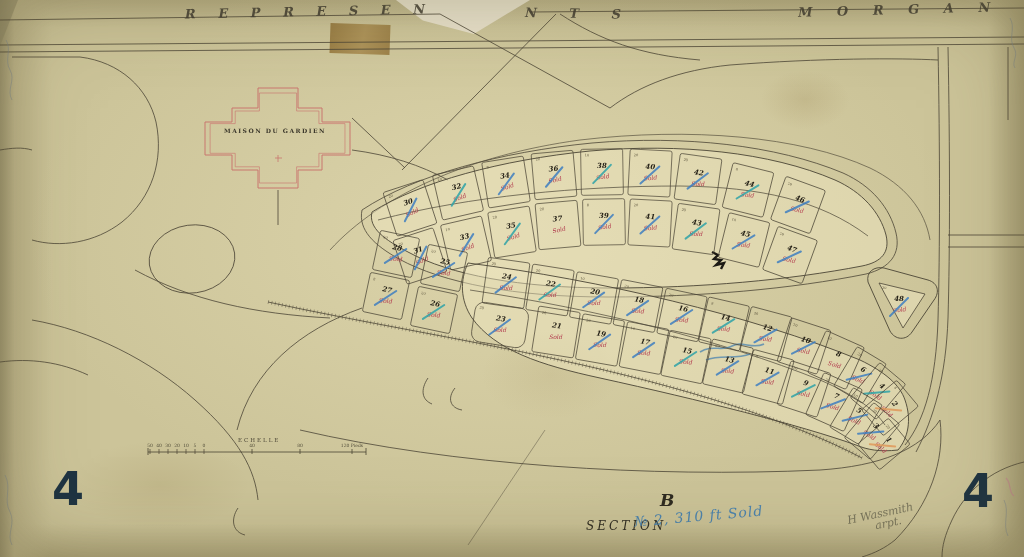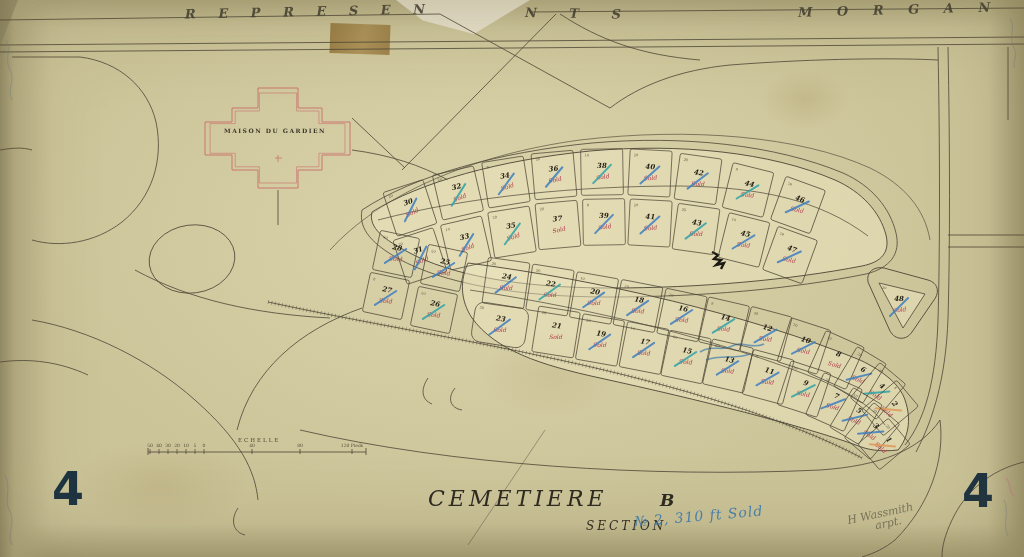--- a/index.html
+++ b/index.html
@@ -485,21 +485,20 @@
       <span class="scale-tick" style="left: 195px; top: 443px;">5</span>
       <span class="scale-tick" style="left: 204px; top: 443px;">0</span>
       <span class="scale-tick" style="left: 252px; top: 443px;">40</span>
       <span class="scale-tick" style="left: 300px; top: 443px;">80</span>
       <span class="scale-tick" style="left: 352px; top: 443px;">120 Pieds</span>
     </div>
 
   <div class="lbl corner4" style="left:52px;top:462px;">4</div>
   <div class="lbl corner4" style="left:962px;top:464px;">4</div>
 
-  <div class="lbl title-main" style="left:428px;top:486px;">CEMETIERE</div>
   <div class="lbl title-sec" style="left:586px;top:519px;">SECTION</div>
   <div class="lbl title-b" style="left:660px;top:490px;">B</div>
 
   <div class="lbl blue-note" style="left:634px;top:508px;">№ 2, 310 ft Sold</div>
   <div class="lbl signature" style="left:848px;top:508px;">
     <div>H Wassmith</div>
     <div style="padding-left:26px;">arpt.</div>
   </div>
 
   <div id="vignette"></div>

